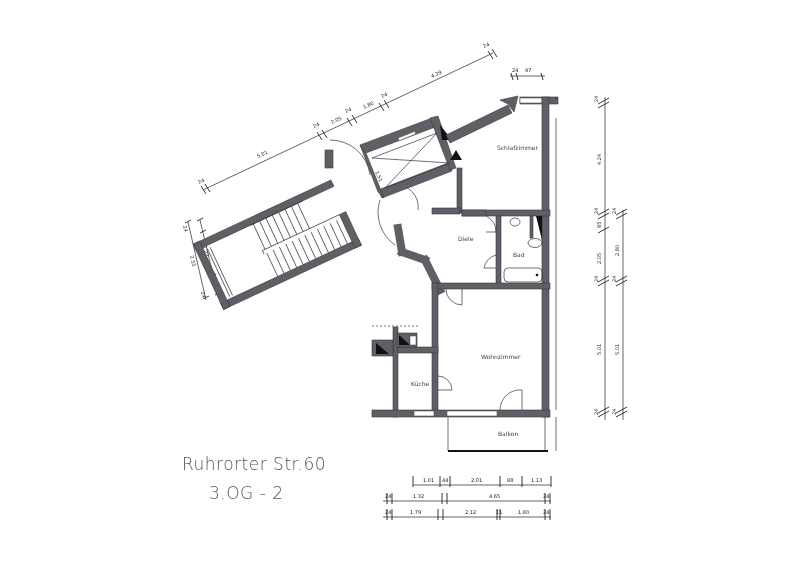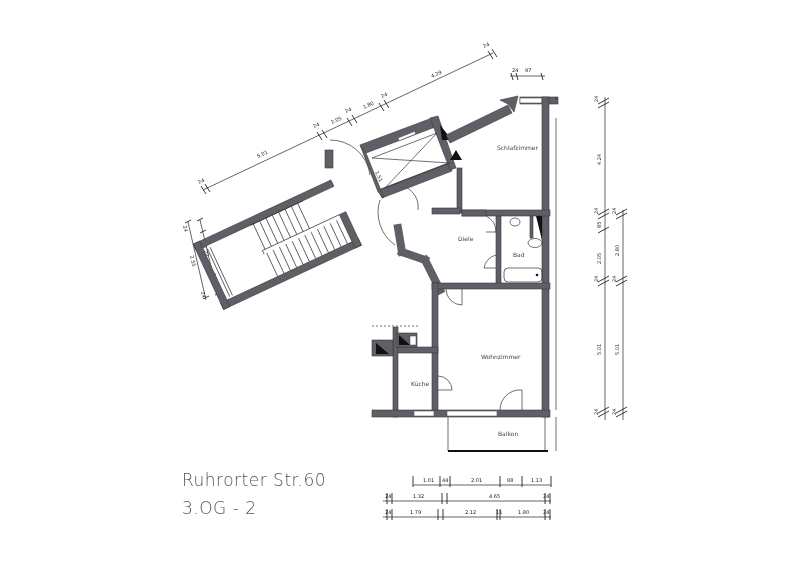--- a/index.html
+++ b/index.html
@@ -270,14 +270,14 @@
     <line class="tick" x1="550" y1="509" x2="550" y2="520"></line>
     <text class="dimtxt" x="385" y="514">24</text>
     <text class="dimtxt" x="410" y="514">1.79</text>
     <text class="dimtxt" x="465" y="514">2.12</text>
     <text class="dimtxt" x="496" y="514">11</text>
     <text class="dimtxt" x="518" y="514">1.80</text>
     <text class="dimtxt" x="543" y="514">24</text>
   </g>
 </svg>
 
-<div class="title" style="top:470px;">Ruhrorter  Str.60</div>
-<div class="title" style="top:498px;">3.OG  -  2</div>
+<div class="title" style="top:454px;">Ruhrorter  Str.60</div>
+<div class="title" style="top:483px;margin-left:27px;">3.OG  -  2</div>
 
 </body></html>

